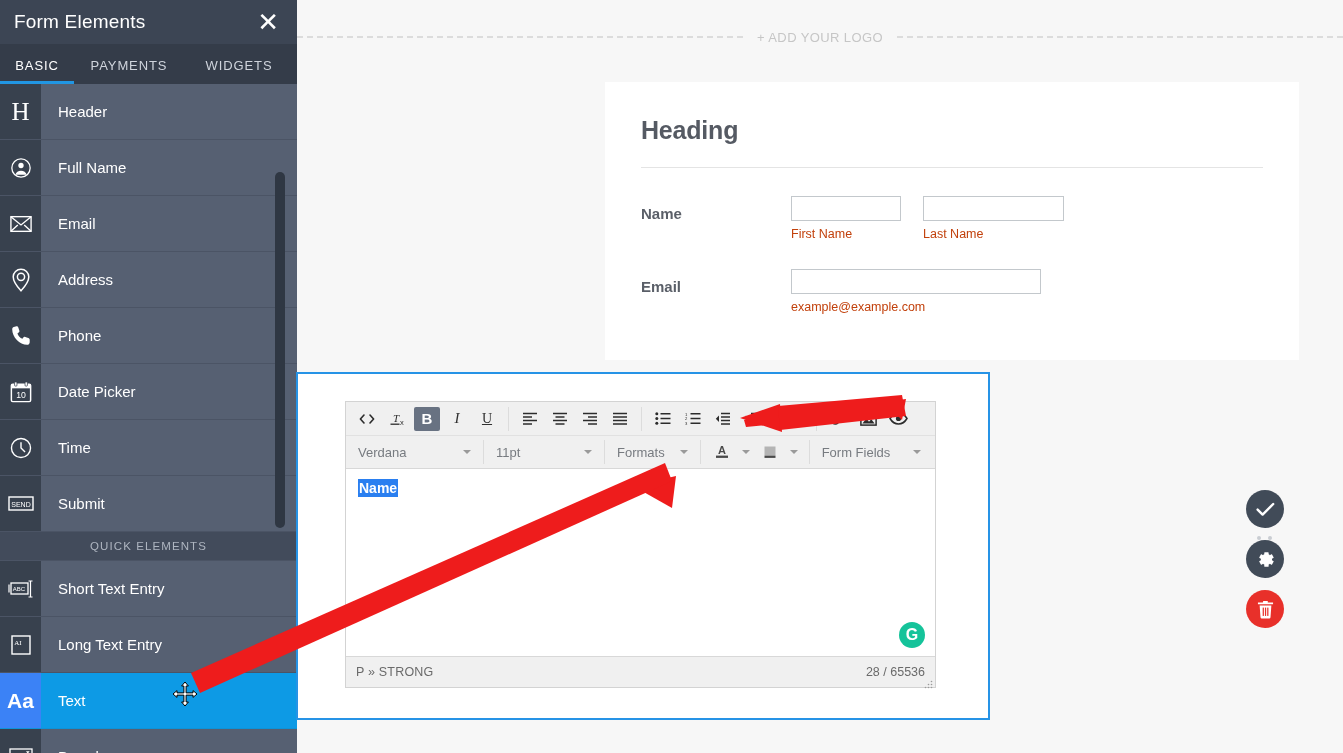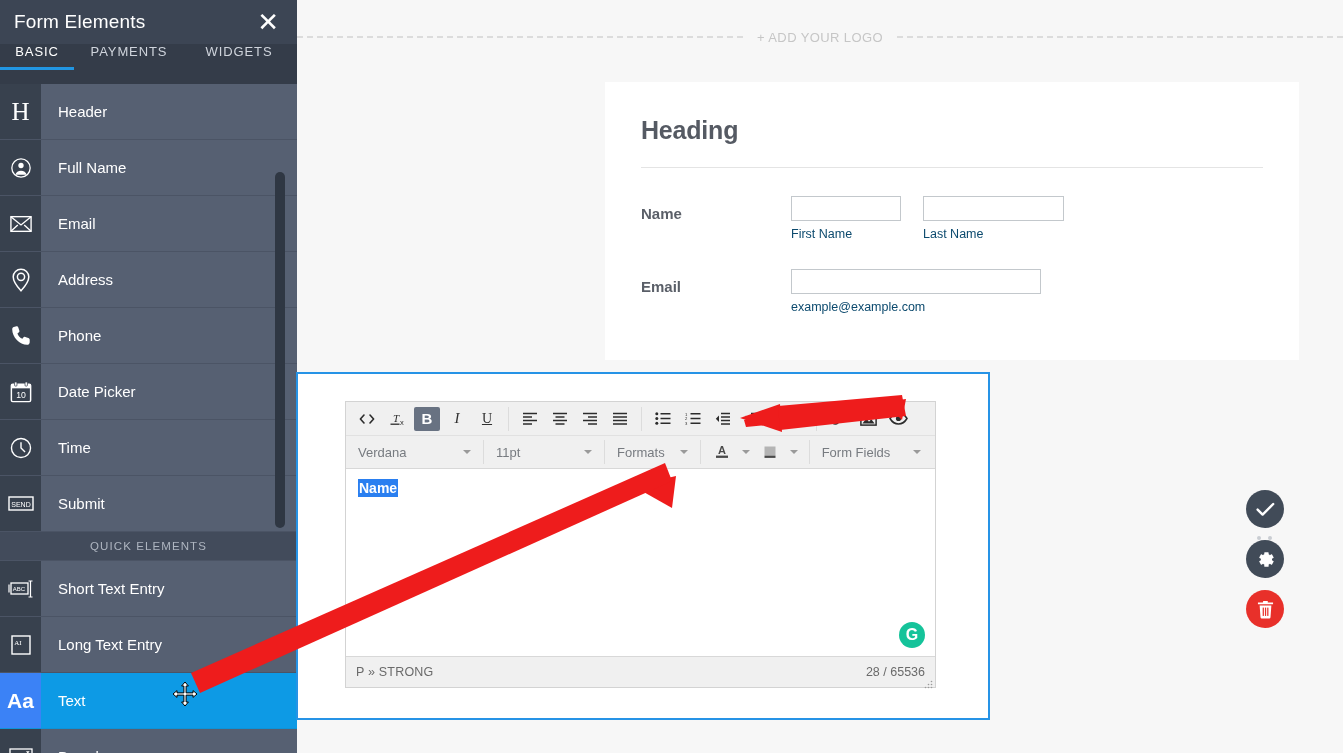--- a/index.html
+++ b/index.html
@@ -10,21 +10,21 @@
     -webkit-font-smoothing:antialiased;
   }
   .app{position:relative;width:1209px;height:753px;}
 
   
   .panel{position:absolute;left:0;top:0;width:297px;height:753px;background:#3c4554;overflow:hidden;}
   .panel-head{height:44px;background:#3c4554;display:flex;align-items:center;justify-content:space-between;padding:0 16px 0 14px;box-sizing:border-box;}
   .panel-title{color:#ffffff;font-size:19px;font-weight:400;letter-spacing:.2px;}
   .close-x{color:#ffffff;font-size:26px;line-height:1;cursor:pointer;font-weight:300;padding:0 2px;}
 
-  .tabs{height:40px;background:#343c49;display:flex;align-items:flex-start;position:relative;}
+  .tabs{height:40px;background:#343c49;display:flex;align-items:flex-end;position:relative;}
   .tab{flex:0 0 auto;color:#cfd4dc;font-size:13px;letter-spacing:.9px;font-weight:400;text-align:center;padding-bottom:11px;cursor:pointer;}
   .tab.t0{width:74px;margin-left:0;}
   .tab.t1{width:110px;}
   .tab.t2{width:110px;}
   .tab.active{color:#ffffff;border-bottom:3px solid #2196e3;padding-bottom:8px;}
 
   .list{position:absolute;left:0;top:84px;width:297px;height:669px;overflow:hidden;}
   .row{display:flex;height:55px;align-items:stretch;border-bottom:1px solid #4b5465;}
   .row .ico{width:41px;flex:0 0 41px;background:#38414e;display:flex;align-items:center;justify-content:center;color:#ffffff;}
   .row .lbl{flex:1 1 auto;background:#566072;display:flex;align-items:center;padding-left:17px;color:#ffffff;font-size:15px;}
@@ -49,21 +49,21 @@
   .form-heading{font-size:25px;font-weight:700;color:#555a63;letter-spacing:-.2px;margin:0 0 22px 0;}
   .hrule{border:0;border-top:1px solid #e4e4e4;margin:0 0 28px 0;}
 
   .field{display:flex;margin-bottom:28px;}
   .f-label{width:150px;flex:0 0 150px;font-size:15px;font-weight:700;color:#5a5f68;padding-top:9px;}
   .f-body{flex:1 1 auto;display:flex;gap:22px;}
   .sub{display:flex;flex-direction:column;}
   .inp{border:1px solid #c3c8cc;background:#fff;height:25px;box-sizing:border-box;}
   .inp.small{width:110px;}
   .inp.wide{width:250px;}
-  .sublabel{font-size:12.5px;color:#0c4a6e;margin-top:6px;}
+  .sublabel{font-size:12.5px;color:#c2410c;margin-top:6px;}
 
   
   .text-el{position:absolute;left:296px;top:372px;width:694px;height:348px;box-sizing:border-box;border:2px solid #2693e6;background:#ffffff;}
   .ed{position:absolute;left:47px;top:27px;width:591px;height:287px;box-sizing:border-box;border:1px solid #d3d3d3;background:#fff;display:flex;flex-direction:column;}
   .tb{background:#f0f0f0;border-bottom:1px solid #d8d8d8;}
   .tb-row{display:flex;align-items:center;height:33px;padding:0 6px;}
   .tb-row.r2{height:32px;border-top:1px solid #e1e1e1;}
   .tbtn{width:26px;height:24px;display:flex;align-items:center;justify-content:center;color:#303030;cursor:pointer;border-radius:2px;margin:0 2px;}
   .tbtn.on{background:#687282;color:#ffffff;}
   .sep{width:1px;height:24px;background:#dcdcdc;margin:0 6px;}

